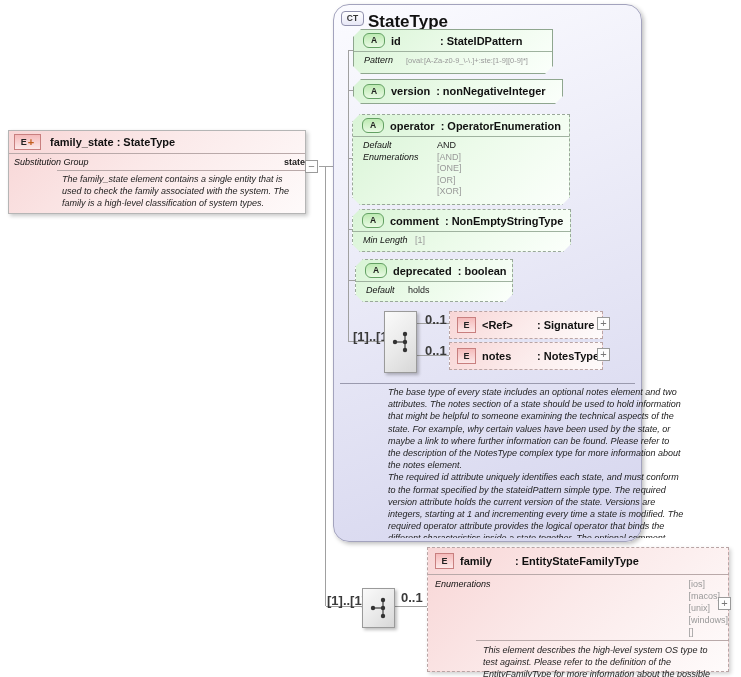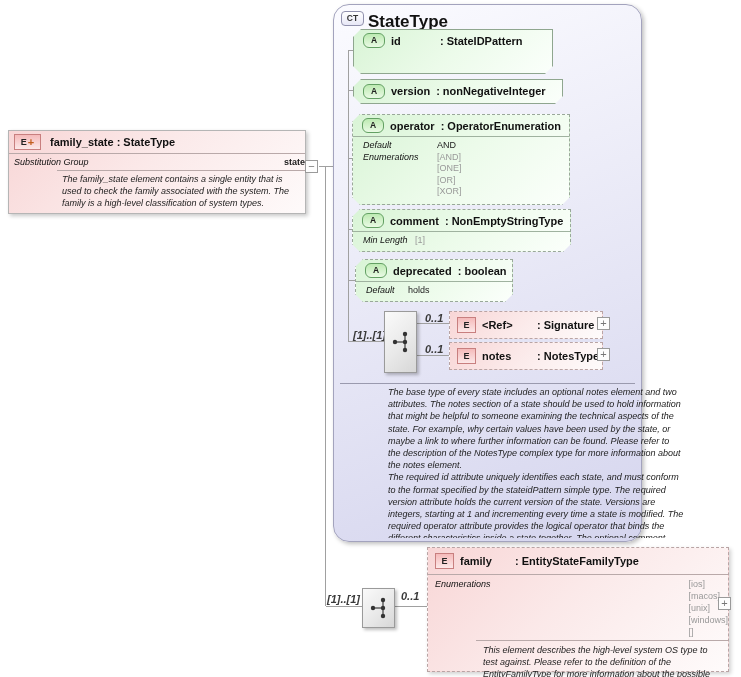--- a/index.html
+++ b/index.html
@@ -52,21 +52,21 @@
   .el-name{min-width:49px;}
   
   .sqbtn{position:absolute;width:13px;height:13px;border:1px solid #9a9a9a;background:#fdfdfd;
          color:#777;font-size:11px;line-height:11px;text-align:center;box-sizing:border-box;
          cursor:pointer;}
   
   .seqbox{position:absolute;border:1px solid #9a9a9a;
           background:linear-gradient(135deg,#fafafa 0%,#e9e9e9 55%,#d7d7d7 100%);
           box-shadow:2px 2px 3px rgba(0,0,0,.25);
           display:flex;align-items:center;justify-content:center;}
-  .card{position:absolute;font-size:11px;font-style:italic;font-weight:bold;color:#3a3a3a;
+  .card{position:absolute;font-size:13px;font-weight:bold;color:#3a3a3a;
         white-space:nowrap;}
   .docsep{position:absolute;height:1px;background:#9a9aae;}
   .doc{font-style:italic;font-size:9px;line-height:12.2px;color:#1c1c1c;margin-left:48px;}
   .hdr-title{position:absolute;font-weight:bold;font-size:17px;color:#111;white-space:nowrap;}
   .subrow{display:flex;font-size:9px;padding:3px 0 2px 5px;line-height:11px;}
   .sublabel{font-style:italic;width:82px;flex:none;color:#111;}
   .subval{font-weight:bold;color:#222;}
   .divline{border-top:1px solid #b9a9a9;justify-content:space-between;}
   .enum-grid{display:flex;font-size:9px;line-height:12px;padding:3px 0 2px 7px;}
   .enum-labels{width:62px;flex:none;font-style:italic;color:#111;}
@@ -113,20 +113,26 @@
     <div class="line" style="left:14px;top:336px;width:37px;height:1px;"></div>
     <div class="line" style="left:81px;top:318px;width:34px;height:1px;"></div>
     <div class="line" style="left:81px;top:350px;width:34px;height:1px;"></div>
 
     <div class="attr req" style="left:19px;top:24px;width:198px;height:43px;">
       <div class="attr-header">
         <span class="icon-a">A</span>
         <span style="min-width:43px;">id</span>
         <span>: StateIDPattern</span>
       </div>
+      <div class="attr-props">
+        <div class="prow">
+          <span class="plabel">Pattern</span>
+          <span class="pval-grey" style="font-size:7.5px;line-height:11px;">[oval:[A-Za-z0-9_\-\.]+:ste:[1-9][0-9]*]</span>
+        </div>
+      </div>
     </div>
 
     <div class="attr req" style="left:19px;top:74px;width:208px;height:23px;">
       <div class="attr-header" style="height:22px;">
         <span class="icon-a">A</span>
         <span>version</span>
         <span>: nonNegativeInteger</span>
       </div>
     </div>
 

